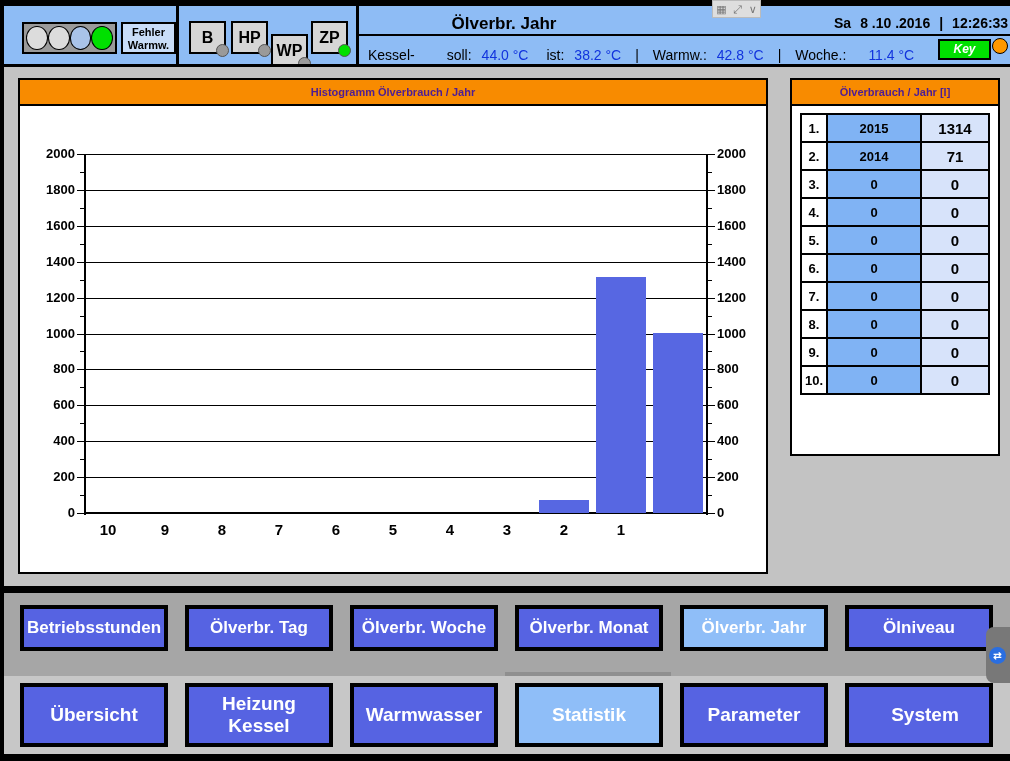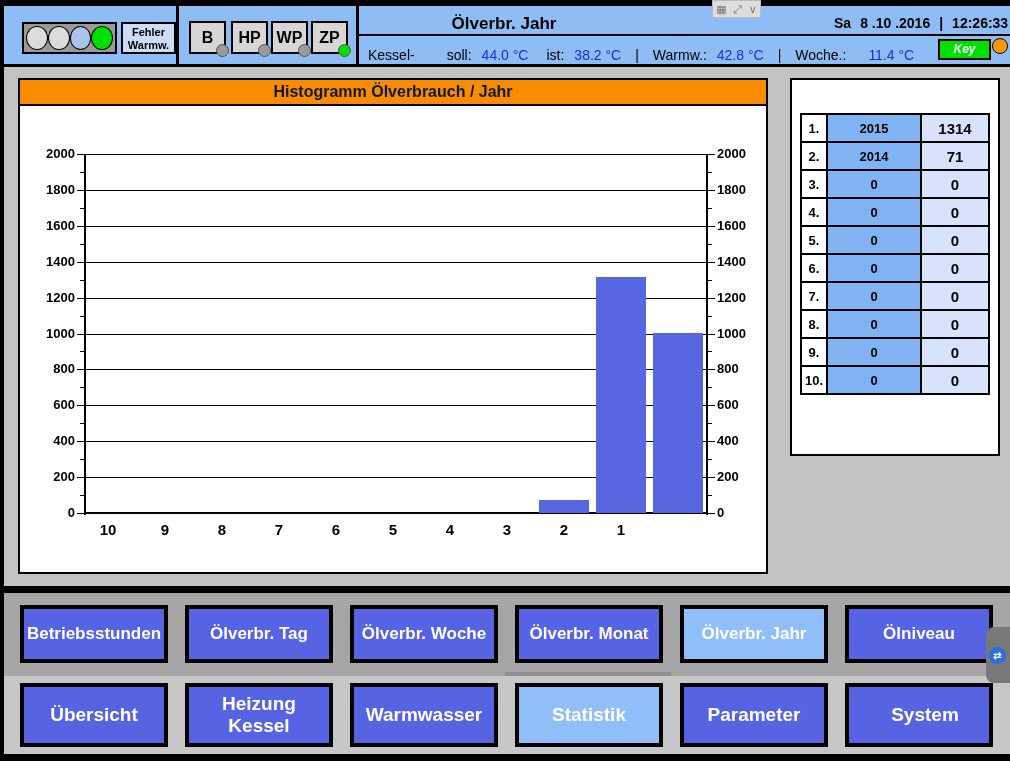--- a/index.html
+++ b/index.html
@@ -29,21 +29,21 @@
   #status-row .gap-s { margin-left:10px; } #status-row .gap-m { margin-left:18px; } #status-row .gap-l { margin-left:14px; }
   #key-btn { position:absolute; left:938px; top:39px; width:53px; height:21px; background:#00e000; border:2px solid #000; color:#fff; font-weight:bold; font-style:italic; font-size:12px; text-align:center; line-height:17px; }
   #dongle-led { position:absolute; left:992px; top:38px; width:16px; height:16px; background:#ff9800; border:1px solid #000; border-radius:50%; }
 
   #overlay-widget { position:absolute; left:712px; top:0; width:49px; height:18px; background:#dedede; border:1px solid #bbb; display:flex; align-items:center; justify-content:space-around; color:#777; font-size:11px; z-index:5; }
 
   
   #content { position:absolute; left:4px; top:67px; width:1006px; height:519px; background:#c3c3c3; }
 
   #chart-panel { position:absolute; left:18px; top:78px; width:750px; height:496px; background:#fff; border:2px solid #000; }
-  .panel-header { height:26px; background:#f88b00; border-bottom:2px solid #000; text-align:center; font-weight:bold; font-size:16px; line-height:24px; color:#0f172a; }
+  .panel-header { height:26px; background:#f88b00; border-bottom:2px solid #000; text-align:center; font-weight:bold; font-size:11px; line-height:24px; color:#4c1d95; }
   #chart-body { position:absolute; left:0px; top:28px; width:746px; height:464px; background:#fff; }
 
   .gridline { position:absolute; height:1px; background:#000; }
   .gridline.base { height:2px; }
   .ytick { position:absolute; height:1px; background:#000; }
   .yaxis { position:absolute; width:2px; background:#000; }
   .ylab { position:absolute; font-weight:bold; font-size:13px; color:#000; }
   .ylab.left { text-align:right; width:55px; left:0; }
   .ylab.right { text-align:left; left:697px; }
   .xlab { position:absolute; font-weight:bold; font-size:15px; color:#000; width:40px; text-align:center; }
@@ -58,21 +58,21 @@
   #year-table td.val { width:68px; background:#d7e3fa; font-size:15px; }
 
   
   #band-sep { position:absolute; left:0; top:586px; width:1010px; height:7px; background:#000; }
   #band1 { position:absolute; left:4px; top:593px; width:1006px; height:83px; background:#a6a6a6; }
   #band2 { position:absolute; left:4px; top:676px; width:1006px; height:78px; background:#c7c7c7; }
   #statistik-bg { position:absolute; left:505px; top:672px; width:166px; height:80px; background:#8f8f8f; }
   #footer { position:absolute; left:0; top:754px; width:1010px; height:7px; background:#000; }
 
   .nav-btn { position:absolute; width:148px; border:4px solid #000; background:#5663e2; color:#fff; font-weight:bold; text-align:center; display:flex; align-items:center; justify-content:center; white-space:pre-line; }
-  .nav-btn.row1 { top:605px; height:58px; font-size:17px; }
+  .nav-btn.row1 { top:605px; height:46px; font-size:17px; }
   .nav-btn.row2 { top:683px; height:64px; font-size:19px; line-height:22px; }
   .nav-btn.active { background:#8fbef8; }
 
   #tv-tab { position:absolute; left:986px; top:627px; width:24px; height:56px; background:#787878; border-radius:8px 0 0 8px; z-index:4; }
   #tv-tab .tv-circle { position:absolute; left:3px; top:20px; width:17px; height:17px; border-radius:50%; background:#2a6ee0; color:#fff; font-size:10px; font-weight:bold; text-align:center; line-height:17px; }
 </style>
 </head>
 <body>
 
 <div id="screen">
@@ -84,21 +84,21 @@
         <div class="led" style="background: rgb(169, 195, 233);"></div>
         <div class="led" style="background: rgb(0, 224, 0);"></div>
       </div>
     <div id="fehler-btn">
       <div>Fehler</div>
       <div>Warmw.</div>
     </div>
     <div id="mode-buttons">
         <div class="mode-btn" style="left: 185px;">B<div class="mode-led" style="background: rgb(154, 154, 154);"></div></div>
         <div class="mode-btn" style="left: 227px;">HP<div class="mode-led" style="background: rgb(154, 154, 154);"></div></div>
-        <div class="mode-btn" style="left: 267px;">WP<div class="mode-led" style="background: rgb(154, 154, 154);"></div></div>
+        <div class="mode-btn" style="left: 267px; margin-top: 13px;">WP<div class="mode-led" style="background: rgb(154, 154, 154);"></div></div>
         <div class="mode-btn" style="left: 307px;">ZP<div class="mode-led" style="background: rgb(0, 224, 0);"></div></div>
       </div>
     <div id="page-title">Ölverbr. Jahr</div>
     <div id="datetime">
       <span>Sa</span>
       <span>8 .10 .2016</span>
       <span>|</span>
       <span>12:26:33</span>
     </div>
     <div id="status-row">
@@ -219,20 +219,21 @@
         <div class="xlab" style="left: 467px; top: 413px;">3</div>
         <div class="xlab" style="left: 524px; top: 413px;">2</div>
         <div class="bar" style="left: 519px; top: 392px; width: 50px; height: 13px; background: rgb(87, 103, 226);"></div>
         <div class="xlab" style="left: 581px; top: 413px;">1</div>
         <div class="bar" style="left: 576px; top: 169px; width: 50px; height: 236px; background: rgb(87, 103, 226);"></div>
         <div class="bar" style="left: 633px; top: 225px; width: 50px; height: 180px; background: rgb(87, 103, 226);"></div>
       </div>
   </div>
 
   <div id="table-panel">
+    <div class="panel-header">Ölverbrauch / Jahr [l]</div>
     <table id="year-table">
         <tbody>
           <tr>
             <td class="idx">1.</td>
             <td class="year">2015</td>
             <td class="val">1314</td>
           </tr>
           <tr>
             <td class="idx">2.</td>
             <td class="year">2014</td>

